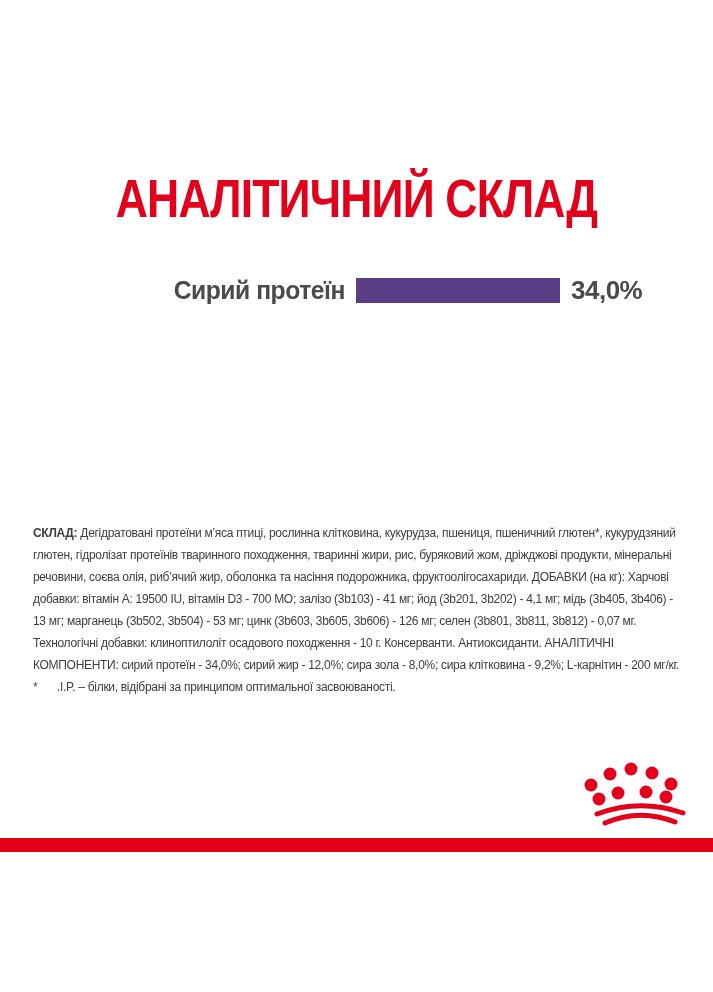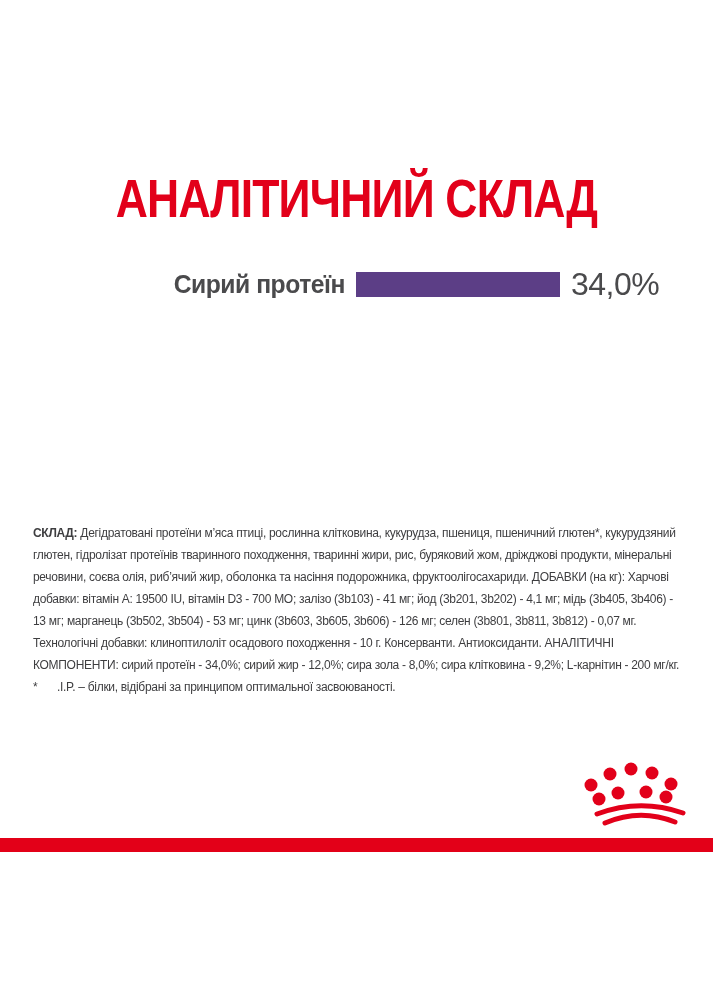--- a/index.html
+++ b/index.html
@@ -14,37 +14,37 @@
   .title{
     position:absolute;top:168px;left:0;width:713px;
     margin:0;text-align:center;
     font-size:53px;font-weight:700;letter-spacing:-1px;
     line-height:62px;white-space:nowrap;
     color:var(--brand-red,#e2001a);
     transform:scaleX(0.84);
     transform-origin:50% 50%;
   }
   
-  .chart{position:absolute;top:256px;left:0;width:713px;}
+  .chart{position:absolute;top:262px;left:0;width:713px;}
   .chart-row{display:flex;align-items:center;height:56px;}
   .chart-label{
     width:345px;text-align:right;
     font-size:26px;font-weight:700;letter-spacing:-0.5px;
     color:var(--chart-text,#4a4a4c);
     transform:scaleX(0.95);transform-origin:100% 50%;
     white-space:nowrap;
   }
   .chart-bar{
     height:25px;margin-left:11px;
     background:var(--chart-purple,#5c3e86);
     flex:0 0 auto;
   }
   .chart-value{
     margin-left:11px;
-    font-size:32px;font-weight:400;letter-spacing:-0.5px;
+    font-size:26px;font-weight:700;letter-spacing:-0.5px;
     color:var(--chart-text,#4a4a4c);
     white-space:nowrap;
   }
   
   .textblock{
     position:absolute;top:502px;left:33px;width:654px;
     color:var(--text-dark,#3e3e40);
     font-size:12px;line-height:22px;letter-spacing:-0.3px;margin-top:20px;
   }
   .textblock p{margin:0;}

